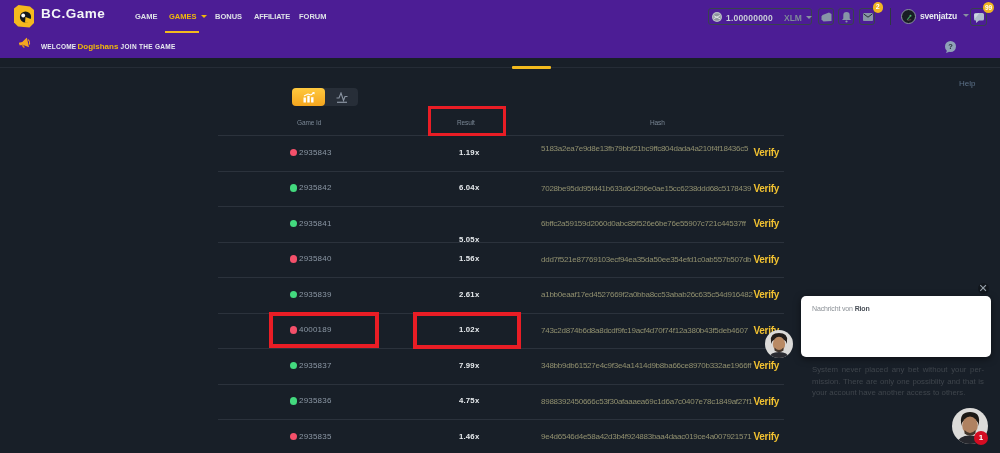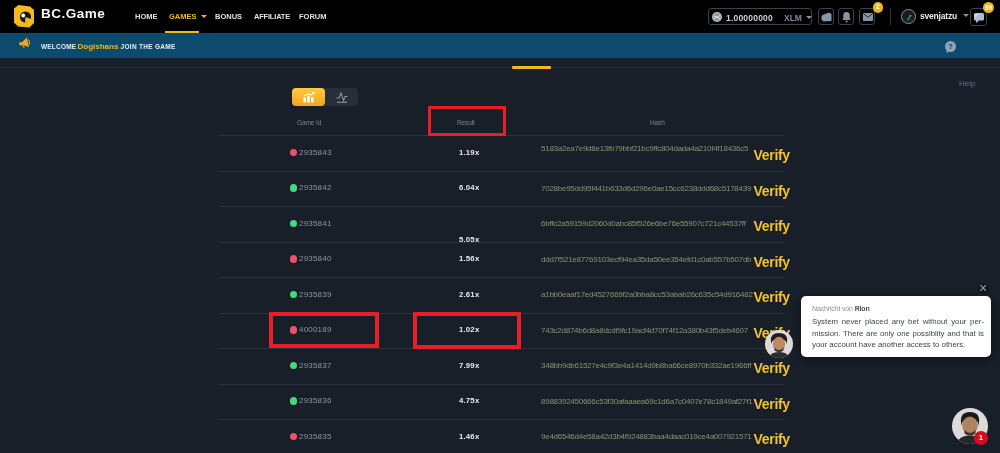--- a/index.html
+++ b/index.html
@@ -2,81 +2,81 @@
 <html><head>
 <meta charset="utf-8">
 <style>
   * { margin:0; padding:0; box-sizing:border-box; }
   html,body { width:1000px; height:453px; overflow:hidden; }
   body { font-family:"Liberation Sans", sans-serif; }
   #app { position:relative; width:1000px; height:453px; background:#181f28; overflow:hidden; }
   .abs { position:absolute; }
 
   
-  #nav { position:absolute; left:0; top:0; width:1000px; height:33px; background:#000000; }
+  #nav { position:absolute; left:0; top:0; width:1000px; height:33px; background:#4c1d95; }
   #logo-txt { position:absolute; left:41px; top:6px; font-size:13.5px; font-weight:800; color:#f4f6f8; letter-spacing:0.5px; }
   .menu { position:absolute; top:12px; font-size:7.5px; font-weight:bold; color:#dde2e7; }
   #games-underline { position:absolute; left:165px; top:31px; width:34px; height:2px; background:#f3ba1e; }
   .caret { display:inline-block; width:0; height:0; border-left:3px solid transparent; border-right:3px solid transparent; border-top:3.8px solid #8792a0; vertical-align:middle; margin-left:4px; margin-bottom:1px; }
 
   
   #pill { position:absolute; left:708px; top:8px; width:104px; height:17px; border:1px solid #39424e; border-radius:3px; }
   #balnum { position:absolute; left:17px; top:3.5px; font-size:8.5px; font-weight:bold; color:#c9d0d8; letter-spacing:0.2px; }
   #xlm { position:absolute; left:75px; top:3.5px; font-size:8.5px; font-weight:bold; color:#7e8a99; white-space:nowrap; }
   .navbtn { position:absolute; top:8px; width:16px; height:17px; border:1px solid #39424e; border-radius:3px; }
   .badge { position:absolute; border-radius:50%; background:#f0b422; color:#fff; font-weight:bold; text-align:center; }
   #avatar-nav { position:absolute; left:901px; top:9px; width:15px; height:15px; border-radius:50%; border:1.2px solid #8a949e; background:#181d24; }
   #uname { position:absolute; left:920px; top:10.5px; font-size:8.5px; font-weight:bold; color:#e8ecf0; letter-spacing:-0.2px; }
 
   
-  #announce { position:absolute; left:0; top:33px; width:1000px; height:25px; background:#0c4a6e; }
+  #announce { position:absolute; left:0; top:33px; width:1000px; height:25px; background:#4c1d95; }
   .an-txt { position:absolute; top:10px; font-size:6.5px; font-weight:bold; color:#e8ecf0; letter-spacing:0.3px; }
 
   
   #tabline { position:absolute; left:0; top:67px; width:1000px; height:1px; background:#252c36; }
   #tab-ind { position:absolute; left:512px; top:66px; width:39px; height:3px; background:#f3ba1e; border-radius:1px; }
 
   
   #seg { position:absolute; left:292px; top:88px; width:66px; height:18px; border-radius:4px; background:#272e38; }
   #seg-y { position:absolute; left:0; top:0; width:33px; height:18px; border-radius:4px; background:linear-gradient(#ffc93f,#f4a51e); }
 
   
   .hdr { position:absolute; top:118.5px; font-size:6.5px; color:#7a8795; letter-spacing:-0.1px; }
   .hline { position:absolute; left:218px; width:566px; height:1px; background:#2b323c; }
   .dot { position:absolute; width:7.4px; height:7.4px; border-radius:50%; }
   .gid { position:absolute; font-size:8px; color:#8b97a4; letter-spacing:0.2px; }
   .res { position:absolute; font-size:7.75px; font-weight:bold; color:#e7ebee; letter-spacing:0.2px; }
   .hash { position:absolute; font-size:8px; color:#91906f; white-space:nowrap; letter-spacing:-0.26px; }
-  .verify { position:absolute; font-size:14px; font-weight:bold; color:#f2c231; letter-spacing:-0.3px; }
+  .verify { position:absolute; font-size:10px; font-weight:bold; color:#f2c231; letter-spacing:-0.3px; }
 
   
   .redbox { position:absolute; border:3.5px solid #e91d25; }
 
   
   #chat-close { position:absolute; left:977px; top:282px; width:12px; height:12px; color:#97a1ab; font-size:11px; line-height:12px; text-align:center; }
   #msgcard { position:absolute; left:801px; top:296px; width:190px; height:61px; background:#ffffff; border-radius:5px; box-shadow:0 2px 7px rgba(0,0,0,0.5); }
   #msghdr { position:absolute; left:11px; top:8.5px; font-size:7px; color:#8b9096; letter-spacing:-0.15px; }
   #msghdr b { color:#4a5058; }
-  .msgline { position:absolute; left:11px; width:172px; font-size:7.8px; color:#3f454c; text-align:justify; text-align-last:justify; white-space:nowrap; }
+  .msgline { position:absolute; left:11px; width:172px; font-size:7.8px; color:#3f454c; text-align:justify; text-align-last:justify; white-space:nowrap;margin-top:48px; }
   #inputbox { position:absolute; left:831px; top:369px; width:160px; height:29px; background:#ffffff; border-radius:7px; box-shadow:0 2px 5px rgba(0,0,0,0.4); }
   #placeholder { position:absolute; left:16px; top:10px; font-size:8px; color:#b4bac1; }
 </style>
 </head>
 <body>
 <div id="app">
 
   <div id="nav">
     <svg class="abs" style="left:14px; top:5px;" width="20" height="23" viewBox="0 0 20 23">
       <path d="M4.5 0 L16 1.5 L20 5 L20 18 L15.5 22.5 L4 21.5 L0 17.5 L0 3.5 Z" fill="#f5b91e"></path>
       <circle cx="11.5" cy="12" r="5.6" fill="#14181d"></circle>
       <circle cx="9.2" cy="10.5" r="1.9" fill="#ffffff"></circle>
       <path d="M11.5 12 L18 14.5 A6 6 0 0 1 11 17.5 Z" fill="#f5b91e"></path>
     </svg>
     <div id="logo-txt">BC.Game</div>
-    <div class="menu" style="left:135px;">HOME</div>
+    <div class="menu" style="left:135px;">GAME</div>
     <div class="menu" style="left:169px; color:#f0b90b;">GAMES<span class="caret" style="border-top-color:#f0b90b;"></span></div>
     <div class="menu" style="left:215px;">BONUS</div>
     <div class="menu" style="left:254px; letter-spacing:-0.2px;">AFFILIATE</div>
     <div class="menu" style="left:299px;">FORUM</div>
     <div id="games-underline"></div>
 
     <div id="pill">
       <svg class="abs" style="left:3px; top:3px;" width="10" height="10" viewBox="0 0 10 10">
         <circle cx="5" cy="5" r="5" fill="#b9c0c7"></circle>
         <circle cx="5" cy="5" r="3.7" fill="#8d959d"></circle>

